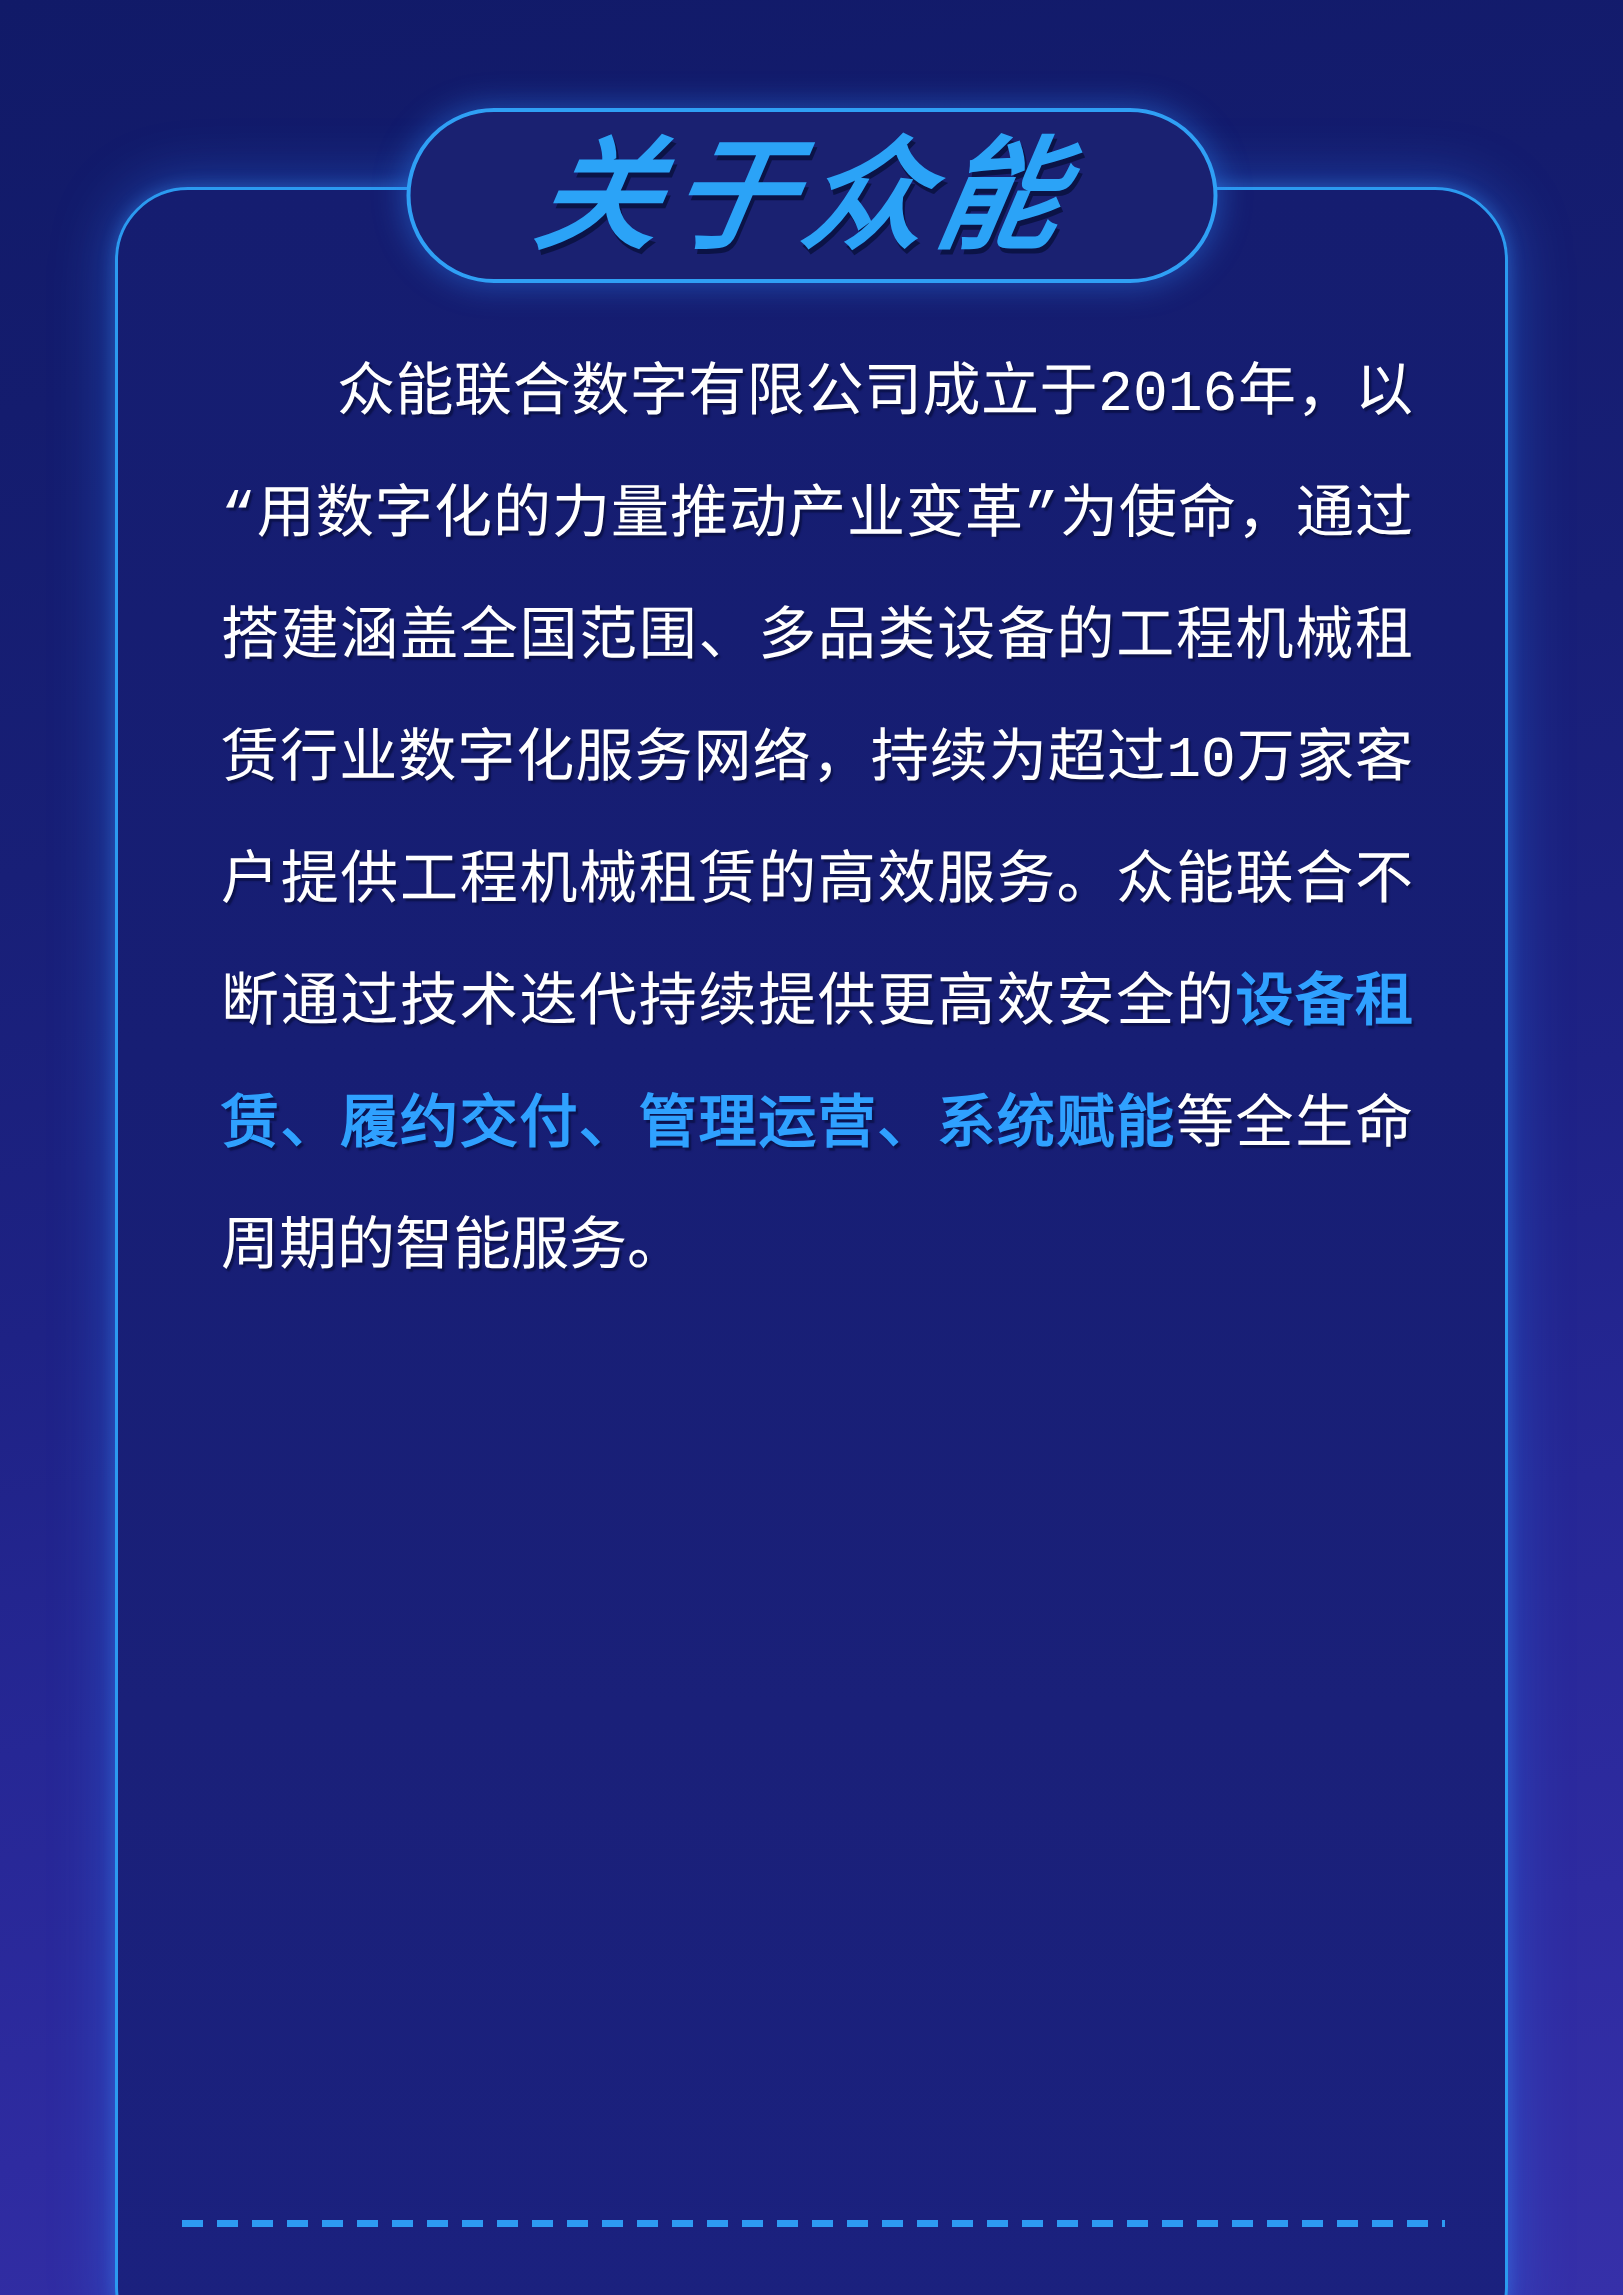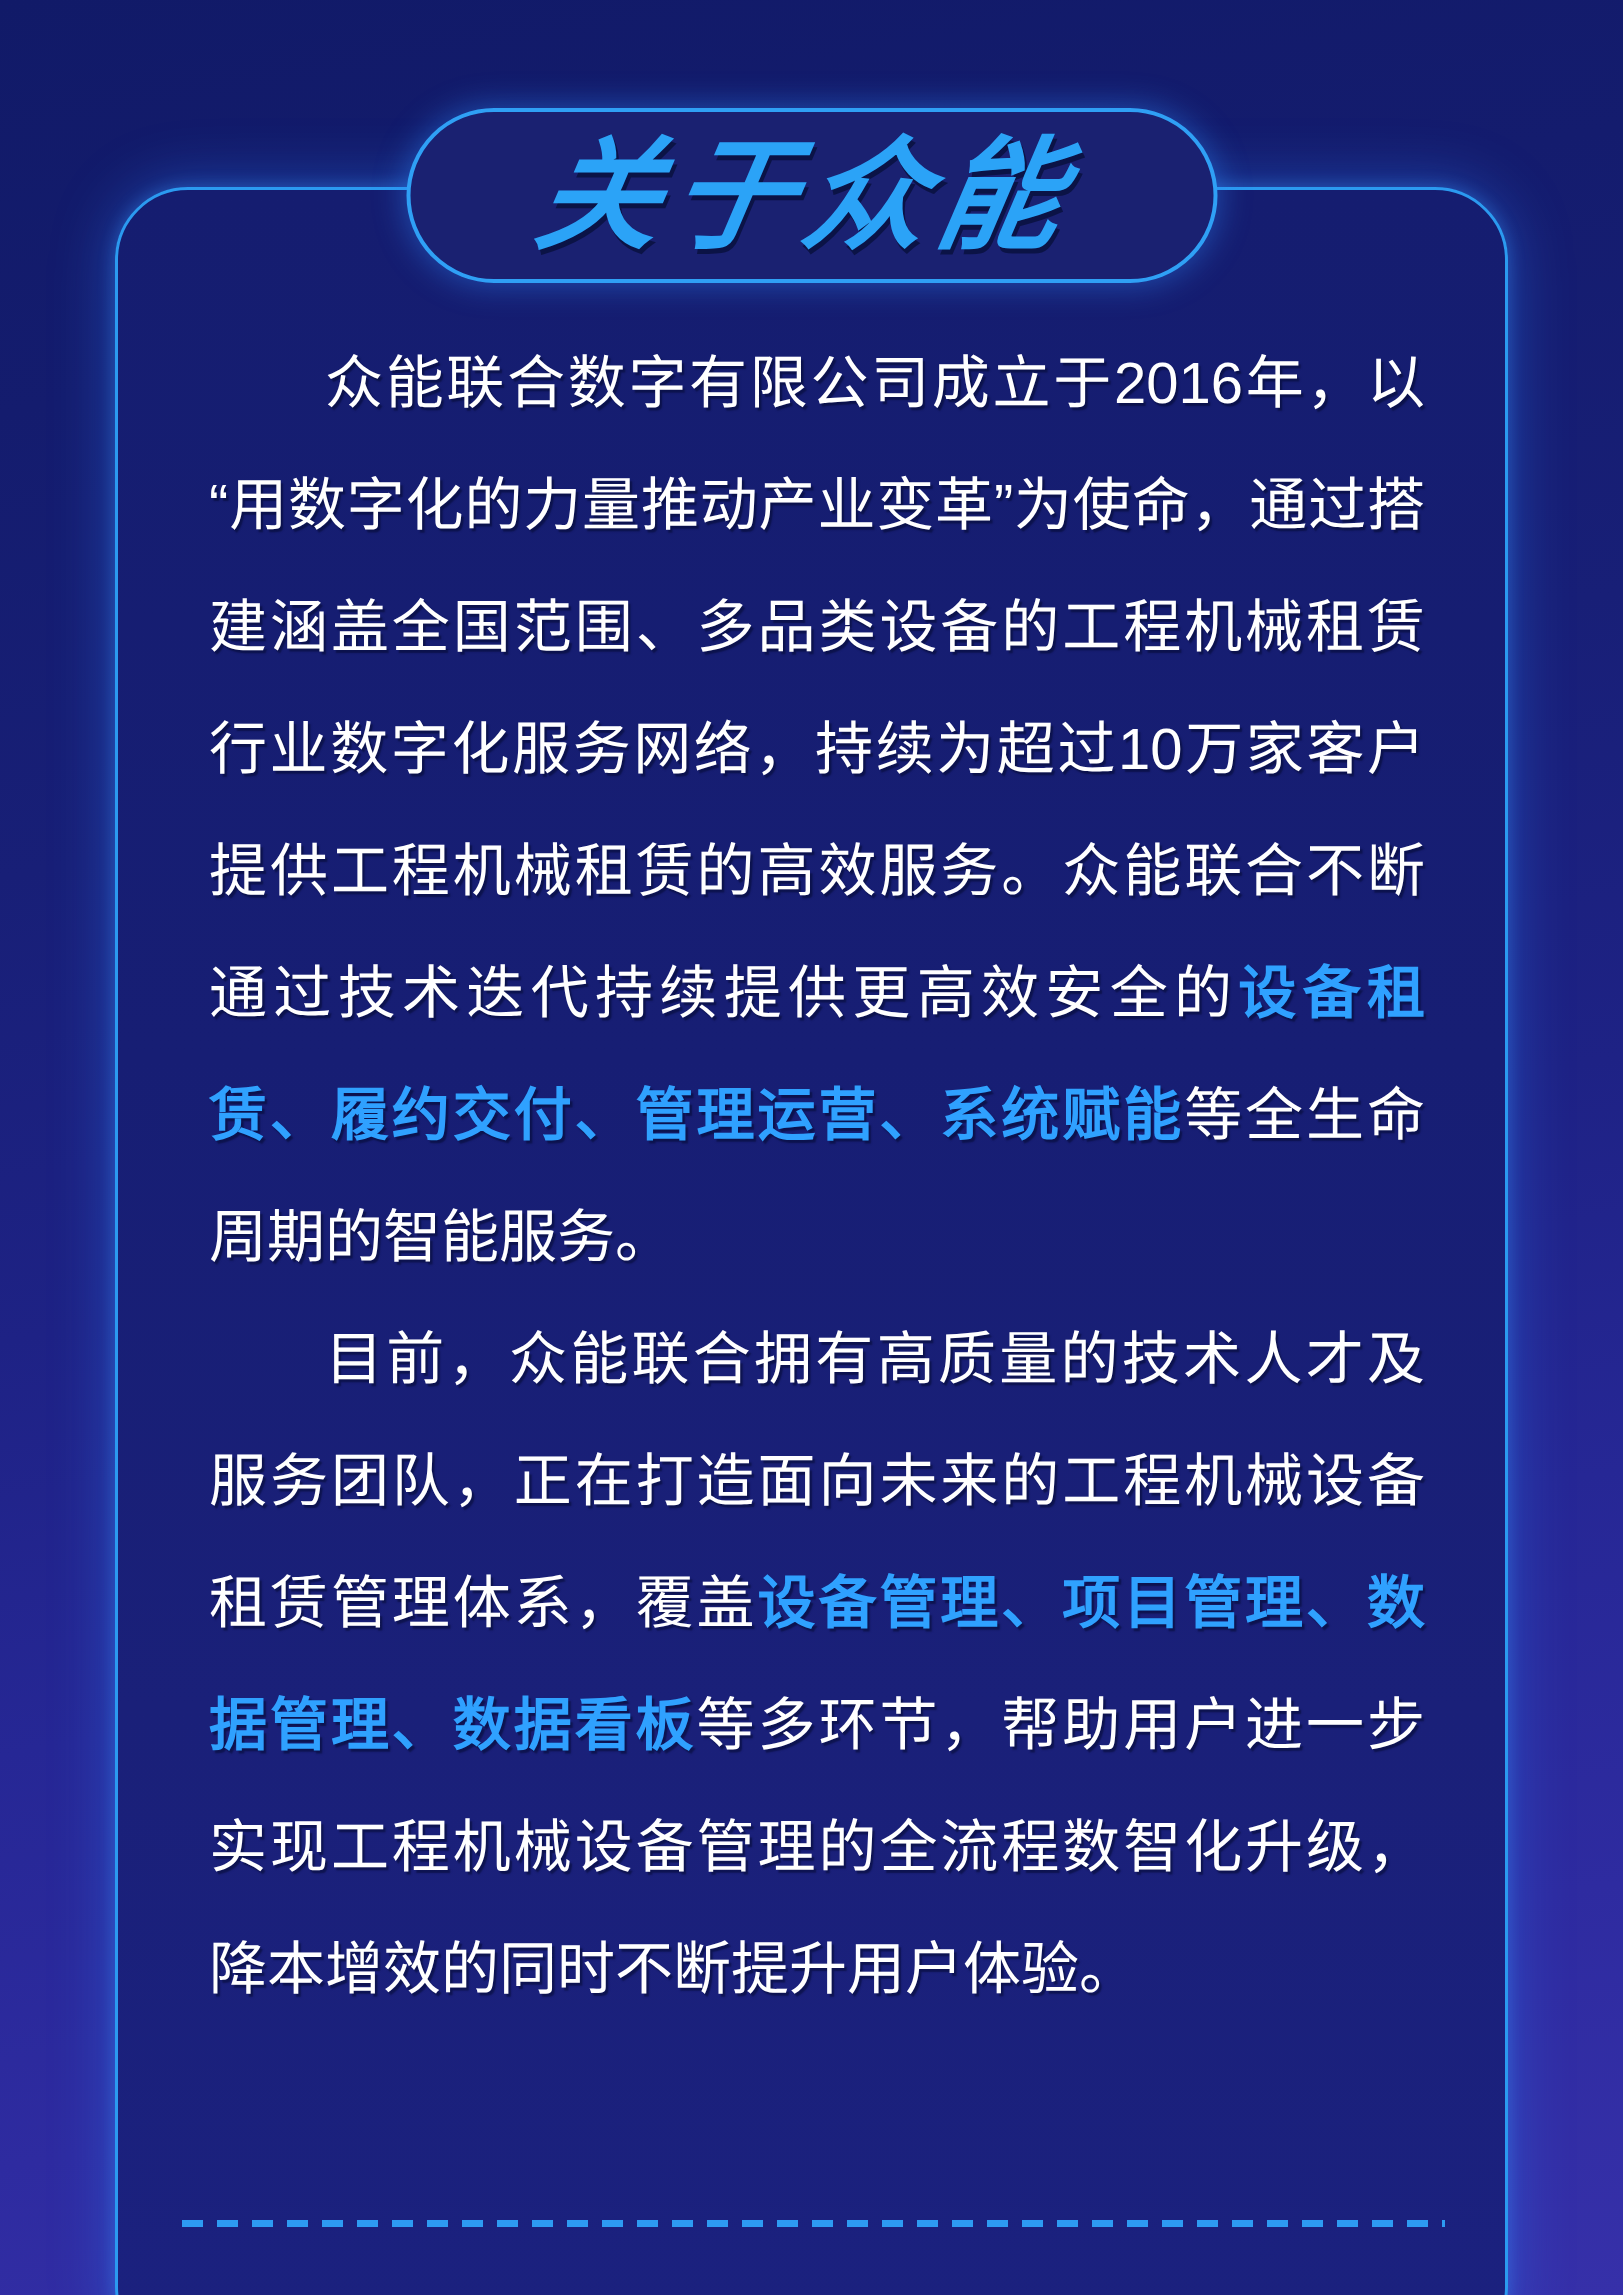--- a/index.html
+++ b/index.html
@@ -76,22 +76,23 @@
     width: 1216px;
     z-index: 2;
     color: #ffffff;
     font-size: 58px;
     line-height: 122px;
     text-align: justify;
     text-justify: inter-ideograph;
     text-shadow: 2.4px 3.2px 1.6px rgba(4, 9, 45, 0.55);
   }
   .para {
-    margin: 0;
+    margin: 12px;
     text-indent: 2em;
+    font-family: Liberation Mono, monospace;
   }
   .hl {
     color: #2fa1ff;
     font-weight: 700;
   }
   
   .divider {
     position: absolute;
     left: 182px;
     top: 2220px;
@@ -110,19 +111,18 @@
 
   <div class="panel"></div>
 
   <div class="badge">
     <span class="badge-text">关于众能</span>
   </div>
 
   <div class="content">
     <p class="para"><span>众能联合数字有限公司成立于2016年，以“用数字化的力量推动产业变革”为使命，通过搭建涵盖全国范围、多品类设备的工程机械租赁行业数字化服务网络，持续为超过10万家客户提供工程机械租赁的高效服务。众能联合不断通过技术迭代持续提供更高效安全的</span><span class="hl">设备租赁、履约交付、管理运营、系统赋能</span><span>等全生命周期的智能服务。</span></p>
 
-    <p class="para"><span>目前，众能联合拥有高质量的技术人才及服务团队，正在打造面向未来的工程机械设备租赁管理体系，覆盖</span><span class="hl">设备管理、项目管理、数据管理、数据看板</span><span>等多环节，帮助用户进一步实现工程机械设备管理的全流程数智化升级，降本增效的同时不断提升用户体验。</span></p>
   </div>
 
   <div class="divider"></div>
 
 </div>
 
 
 </body></html>

